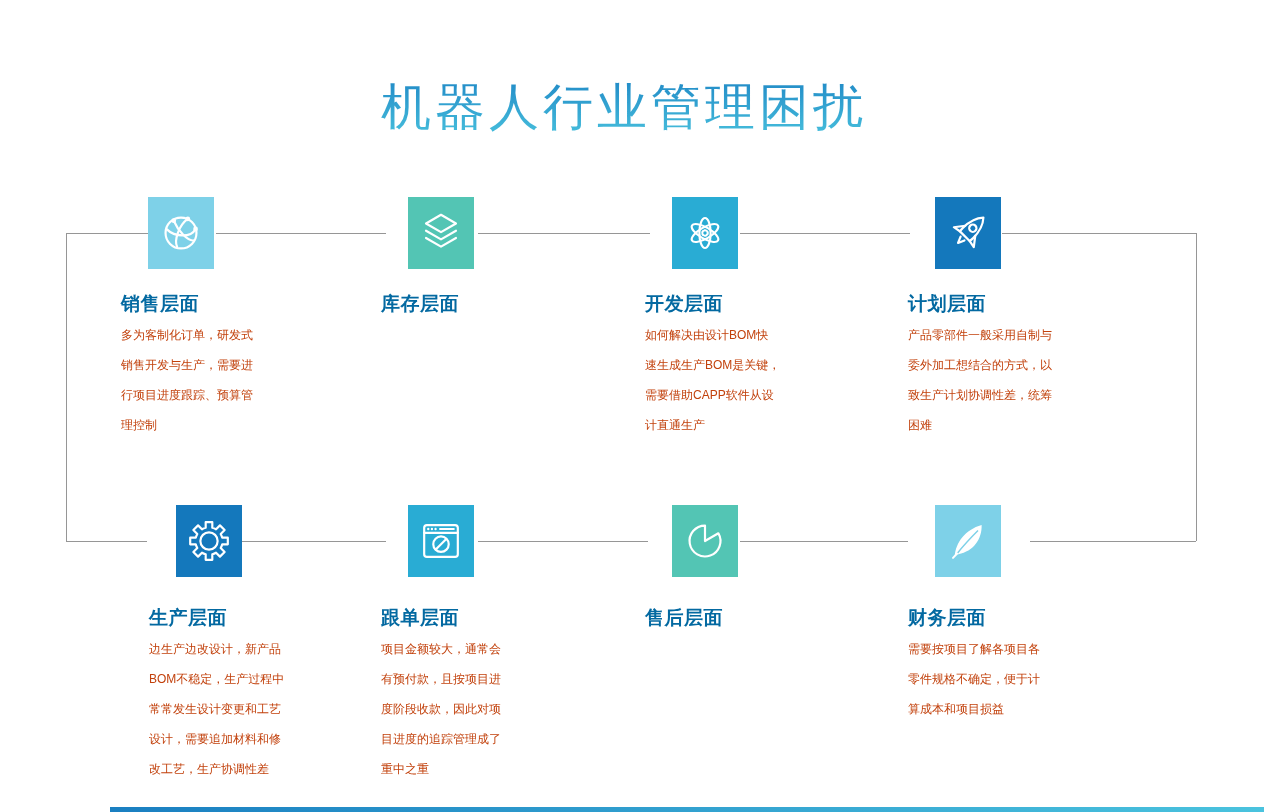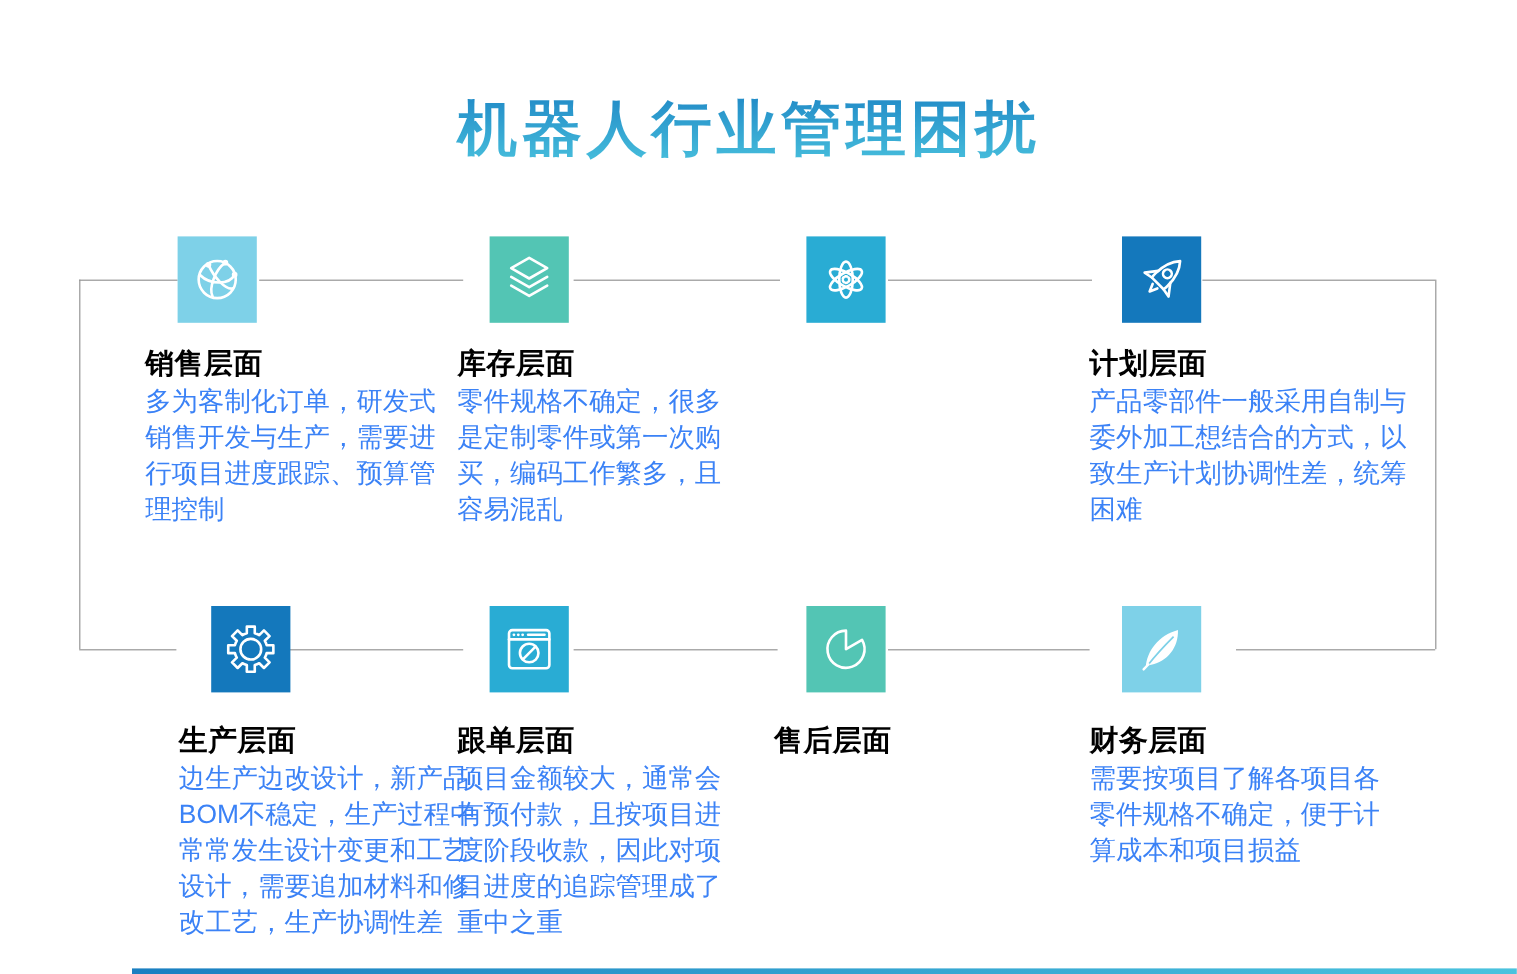--- a/index.html
+++ b/index.html
@@ -4,44 +4,44 @@
 <title>机器人行业管理困扰</title>
 <style>
   html,body{margin:0;padding:0;}
   body{
     width:1264px;height:812px;position:relative;overflow:hidden;
     background:#ffffff;
     font-family:"Liberation Sans","DejaVu Sans",sans-serif;
   }
   .main-title{
     position:absolute;top:40px;left:0;width:1248px;
-    text-align:center;font-size:50px;font-weight:700;letter-spacing:4px;
+    text-align:center;font-size:50px;font-weight:400;letter-spacing:4px;
     background:linear-gradient(180deg,#1e86c5 0%,#4ac3de 100%);
     -webkit-background-clip:text;background-clip:text;
     -webkit-text-fill-color:transparent;color:transparent;
   }
   .h-line,.v-line{position:absolute;background:#969696;}
   .h-line{height:1px;}
   .v-line{width:1px;}
   .card{position:absolute;width:268px;}
   .icon-box{
     width:66px;height:72px;margin-left:27px;
     display:flex;align-items:center;justify-content:center;
   }
   .bg-lightblue{background:#7ed1e8;}
   .bg-teal{background:#53c5b4;}
   .bg-cyan{background:#29acd4;}
   .bg-blue{background:#1478bc;}
   .card-title{
-    margin-top:20px;font-size:24px;font-weight:700;color:#000000;
+    margin-top:20px;font-size:19px;font-weight:700;color:#0369a1;
     line-height:30px;letter-spacing:0.5px;
   }
   .row2 .card-title{margin-top:26px;}
   .card-desc{
-    margin-top:1px;font-size:22px;color:#3b82f6;line-height:30px;
+    margin-top:1px;font-size:12px;color:#c2410c;line-height:30px;
     white-space:pre-line;letter-spacing:0px;
   }
   .icon-box svg{display:block;}
   .stroke{fill:none;stroke:#ffffff;stroke-width:2.4;stroke-linecap:round;stroke-linejoin:round;}
   .fillw{fill:#ffffff;stroke:none;}
   .bottom-strip{
     position:absolute;left:110px;right:0;bottom:0;height:5px;
     background:linear-gradient(90deg,#1a7fc1,#4ac3de);
   }
 </style>
@@ -90,37 +90,38 @@
   <div class="icon-box bg-teal">
     <svg width="60" height="60" viewBox="0 0 66 66">
       <g class="stroke">
         <path d="M33 13 L49.5 22.5 L33 32 L16.5 22.5 Z"></path>
         <path d="M16.5 30.5 L33 40 L49.5 30.5"></path>
         <path d="M16.5 38.5 L33 48 L49.5 38.5"></path>
       </g>
     </svg>
   </div>
   <div class="card-title">库存层面</div>
-  <div class="card-desc">零件规格不确定，很多
-是定制零件或第一次购
-买，编码工作繁多，且
-容易混乱</div>
 </div>
 
 <div class="card row1" style="left:645px;top:197px;">
   <div class="icon-box bg-cyan">
     <svg width="60" height="60" viewBox="0 0 66 66">
       <g class="stroke" stroke-width="2.2">
         <ellipse cx="33" cy="33" rx="16.5" ry="6.2" transform="rotate(90 33 33)"></ellipse>
         <ellipse cx="33" cy="33" rx="16.5" ry="6.2" transform="rotate(30 33 33)"></ellipse>
         <ellipse cx="33" cy="33" rx="16.5" ry="6.2" transform="rotate(150 33 33)"></ellipse>
         <circle cx="33" cy="33" r="3" stroke-dasharray="1.6 1.7"></circle>
       </g>
     </svg>
   </div>
+  <div class="card-title">开发层面</div>
+  <div class="card-desc">如何解决由设计BOM快
+速生成生产BOM是关键，
+需要借助CAPP软件从设
+计直通生产</div>
 </div>
 
 <div class="card row1" style="left:908px;top:197px;">
   <div class="icon-box bg-blue">
     <svg width="60" height="60" viewBox="0 0 66 66">
       <g class="stroke" stroke-width="2.2" transform="rotate(45 33 33)">
         <path d="M33 9 C38.5 15 41 24 41 33 C41 35.2 40.8 36.8 40.5 38 L25.5 38 C25.2 36.8 25 35.2 25 33 C25 24 27.5 15 33 9 Z"></path>
         <circle cx="33" cy="25.5" r="4"></circle>
         <path d="M25.2 29.5 L17.5 39.5 L25.3 38"></path>
         <path d="M40.8 29.5 L48.5 39.5 L40.7 38"></path>

